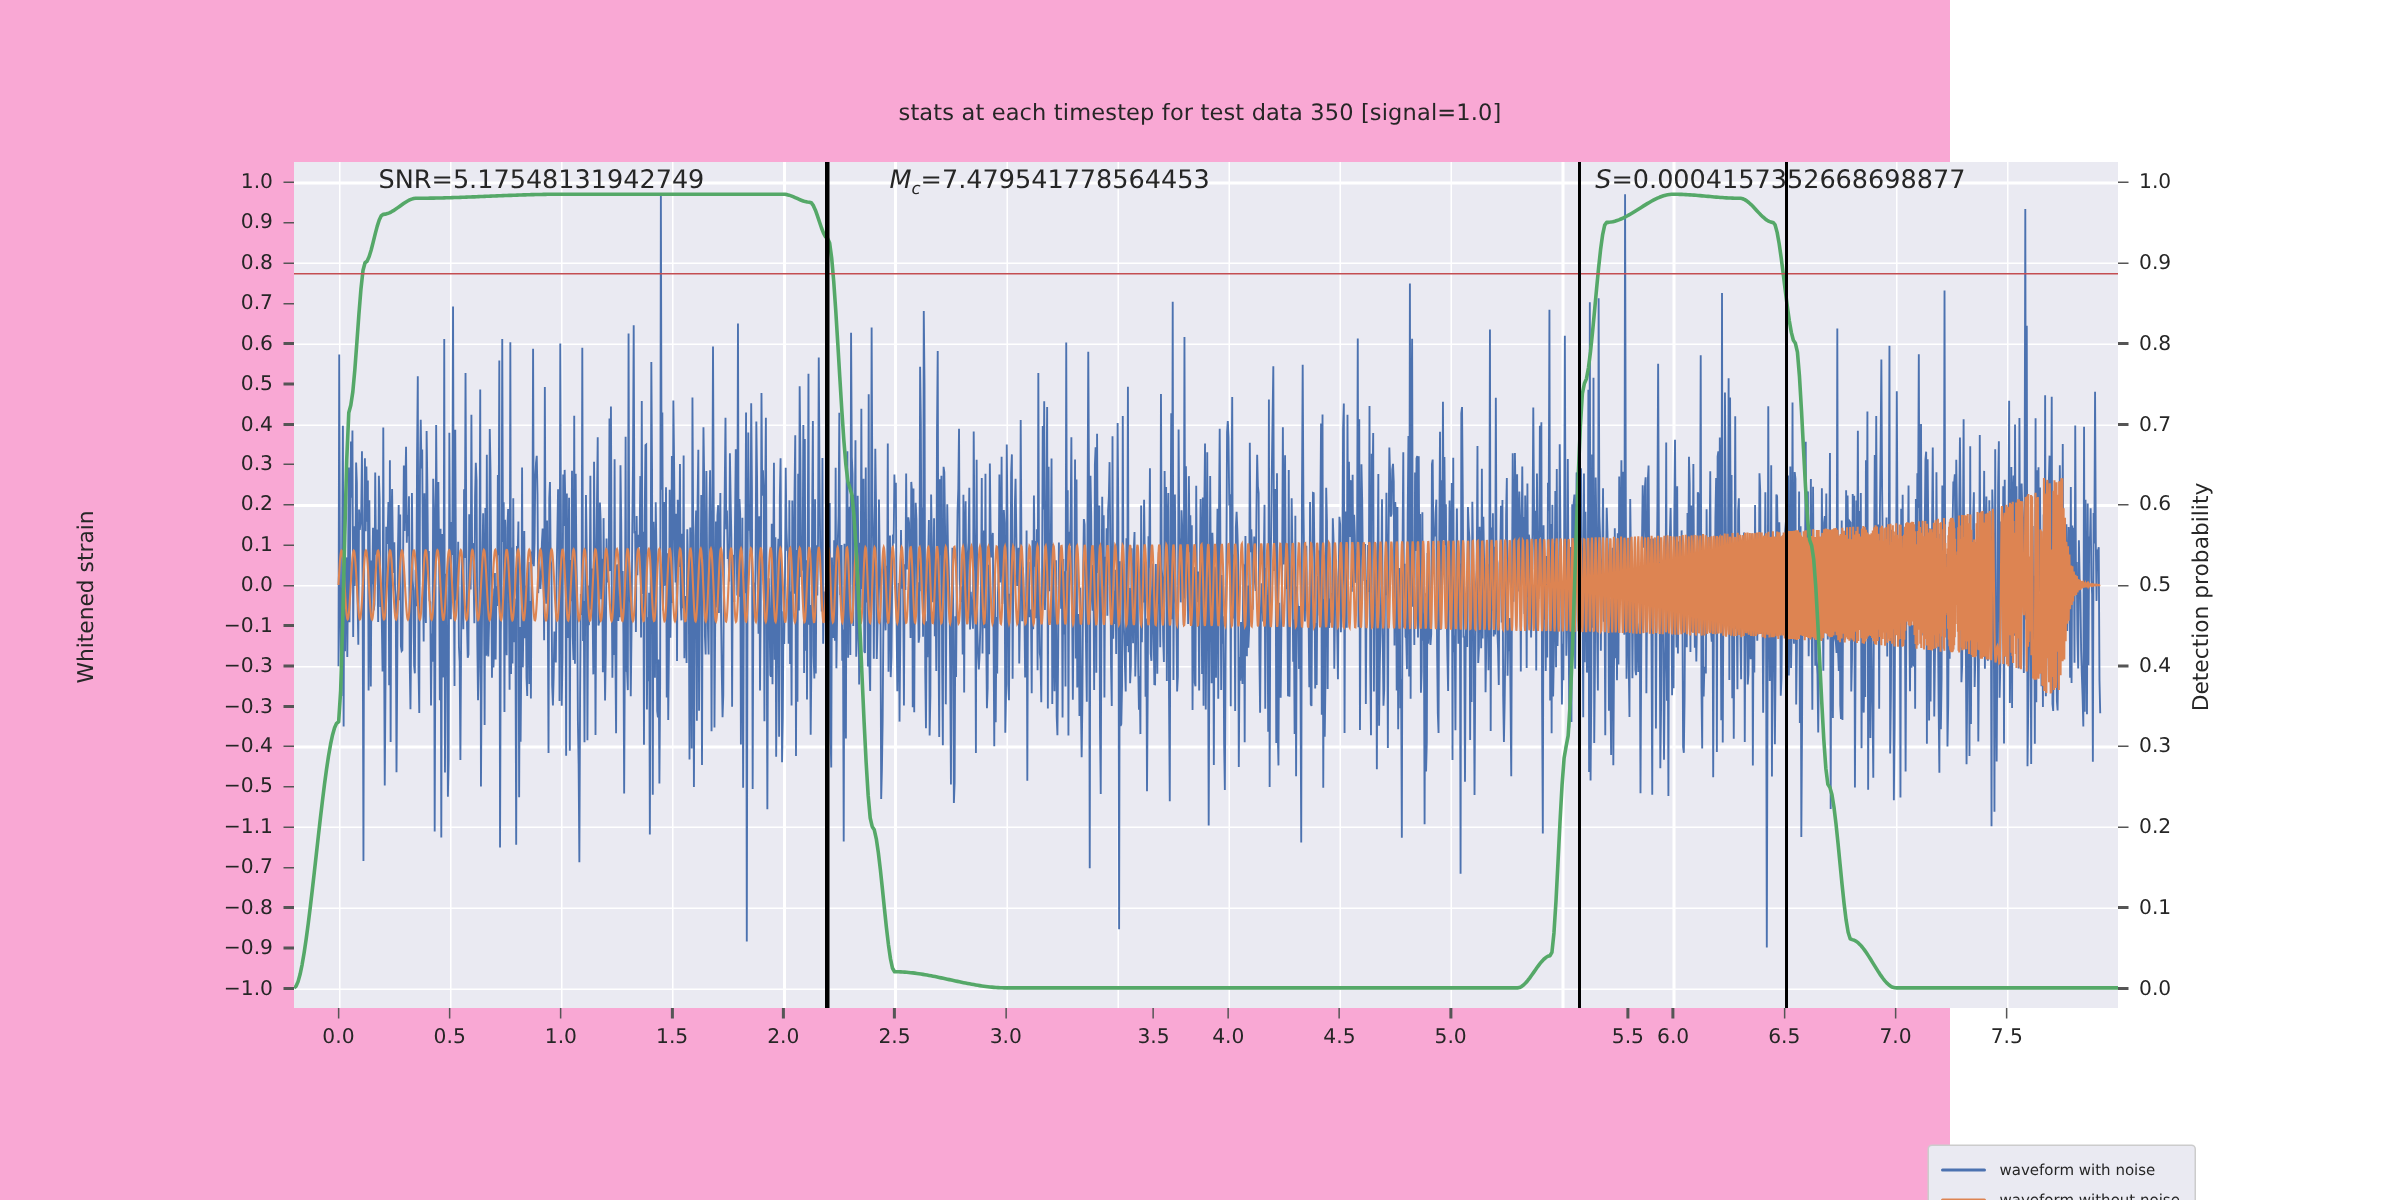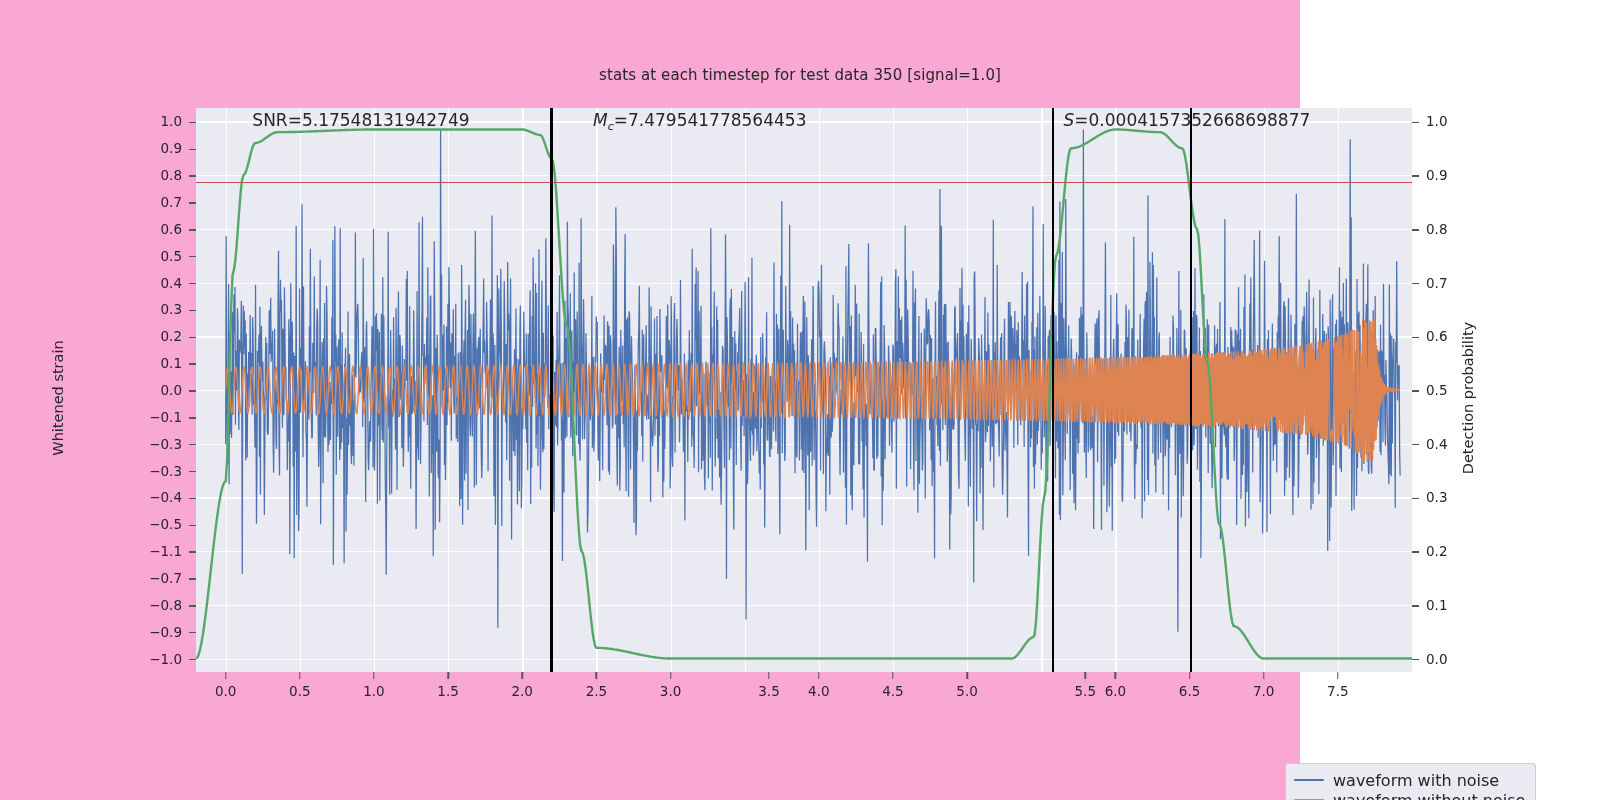--- a/index.html
+++ b/index.html
@@ -68,21 +68,21 @@
   .annot sub{font-size:11px;font-style:italic;}
 
   
   #legend{
     position:absolute;left:1089px;top:655px;
     background:#eaeaf2;border:1px solid #cccccc;border-radius:3px;
     padding:6px 10px 6px 8px;
   }
   .leg-row{display:flex;align-items:center;height:20px;}
   .leg-swatch{width:30px;height:2.6px;margin-right:9px;border-radius:1px;}
-  .leg-text{font-size:16px;color:#262626;white-space:nowrap;}
+  .leg-text{font-size:10px;color:#262626;white-space:nowrap;}
 
   
   .vmark{position:absolute;top:0;width:2.3px;height:100%;background:#000000;}
   
   #threshold{position:absolute;left:0;width:100%;height:1.8px;}
 </style>
 </head>
 <body>
 
 <div id="figure">

